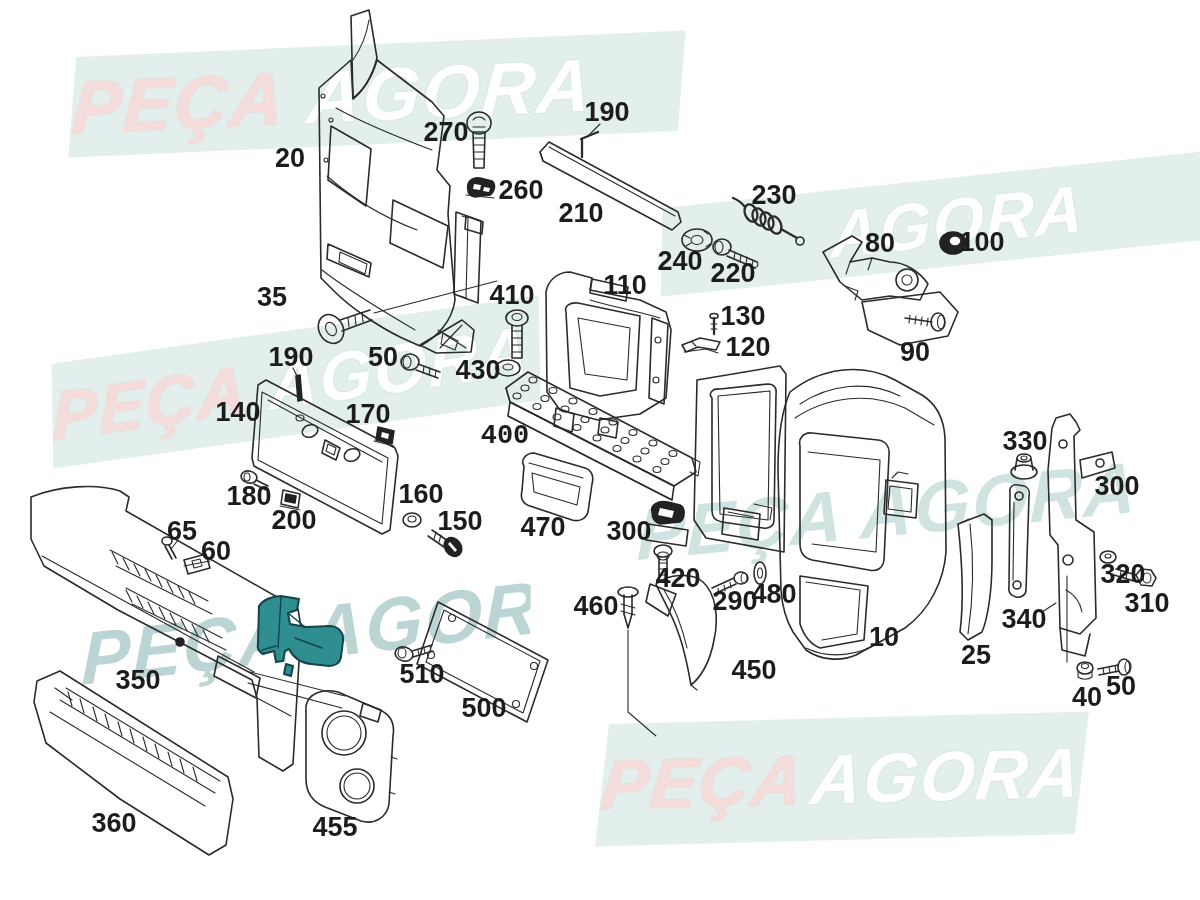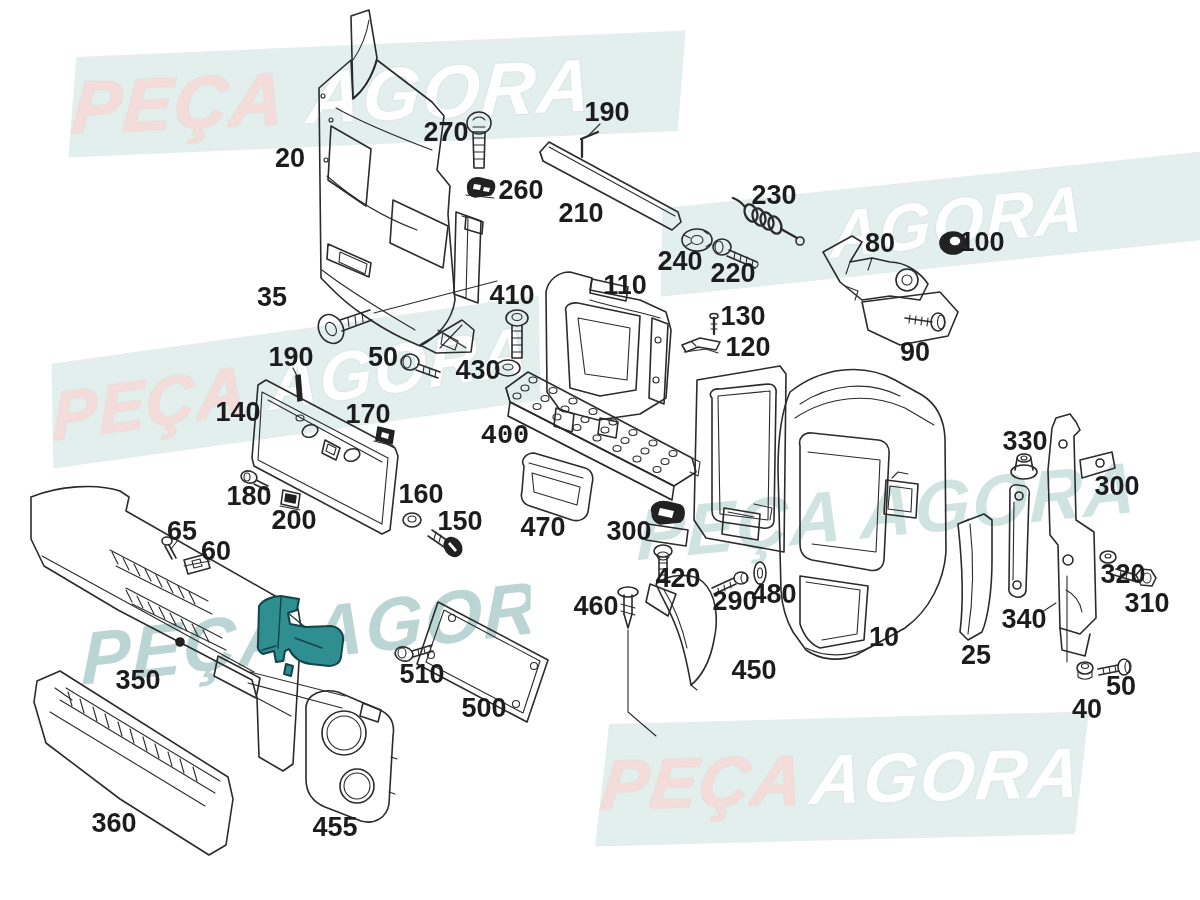--- a/index.html
+++ b/index.html
@@ -511,19 +511,19 @@
       <div class="part-label" style="left: 774px; top: 594px;">480</div>
       <div class="part-label" style="left: 735px; top: 601px;">290</div>
       <div class="part-label" style="left: 596px; top: 606px;">460</div>
       <div class="part-label" style="left: 884px; top: 637px;">10</div>
       <div class="part-label" style="left: 976px; top: 643px; margin-top: 12px;">25</div>
       <div class="part-label" style="left: 1024px; top: 619px;">340</div>
       <div class="part-label" style="left: 138px; top: 680px;">350</div>
       <div class="part-label" style="left: 422px; top: 674px;">510</div>
       <div class="part-label" style="left: 730px; top: 670px; margin-left: 24px;">450</div>
       <div class="part-label" style="left: 484px; top: 708px;">500</div>
-      <div class="part-label" style="left: 1087px; top: 697px; margin-top: 12px;">40</div>
+      <div class="part-label" style="left: 1087px; top: 697px;">40</div>
       <div class="part-label" style="left: 1121px; top: 686px;">50</div>
       <div class="part-label" style="left: 114px; top: 823px;">360</div>
       <div class="part-label" style="left: 335px; top: 827px;">455</div>
     </div>
 
 </div>
 
 </body></html>

